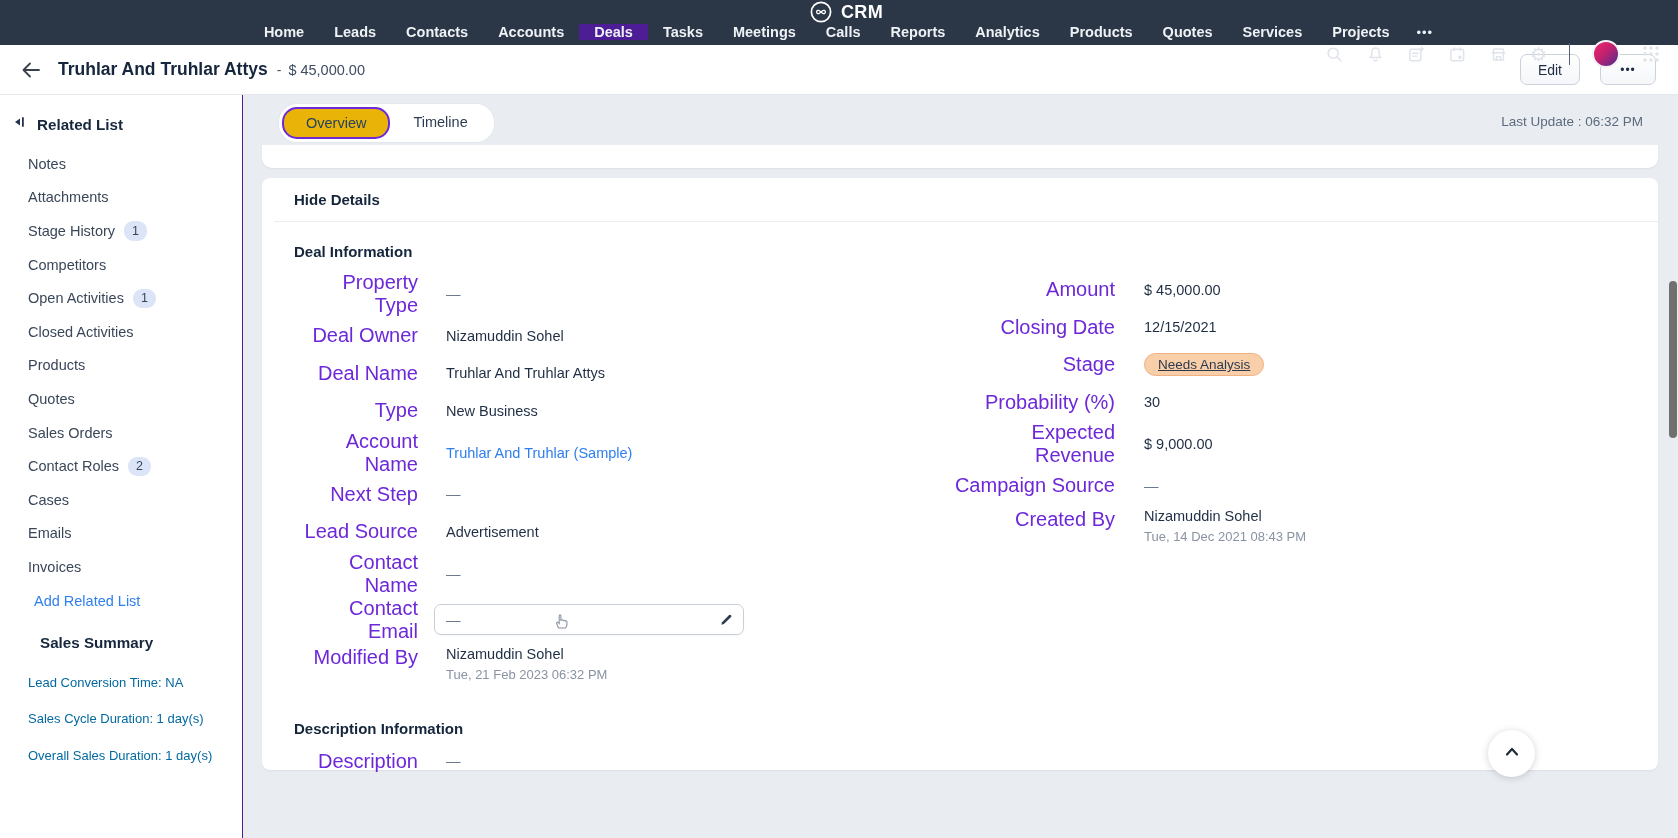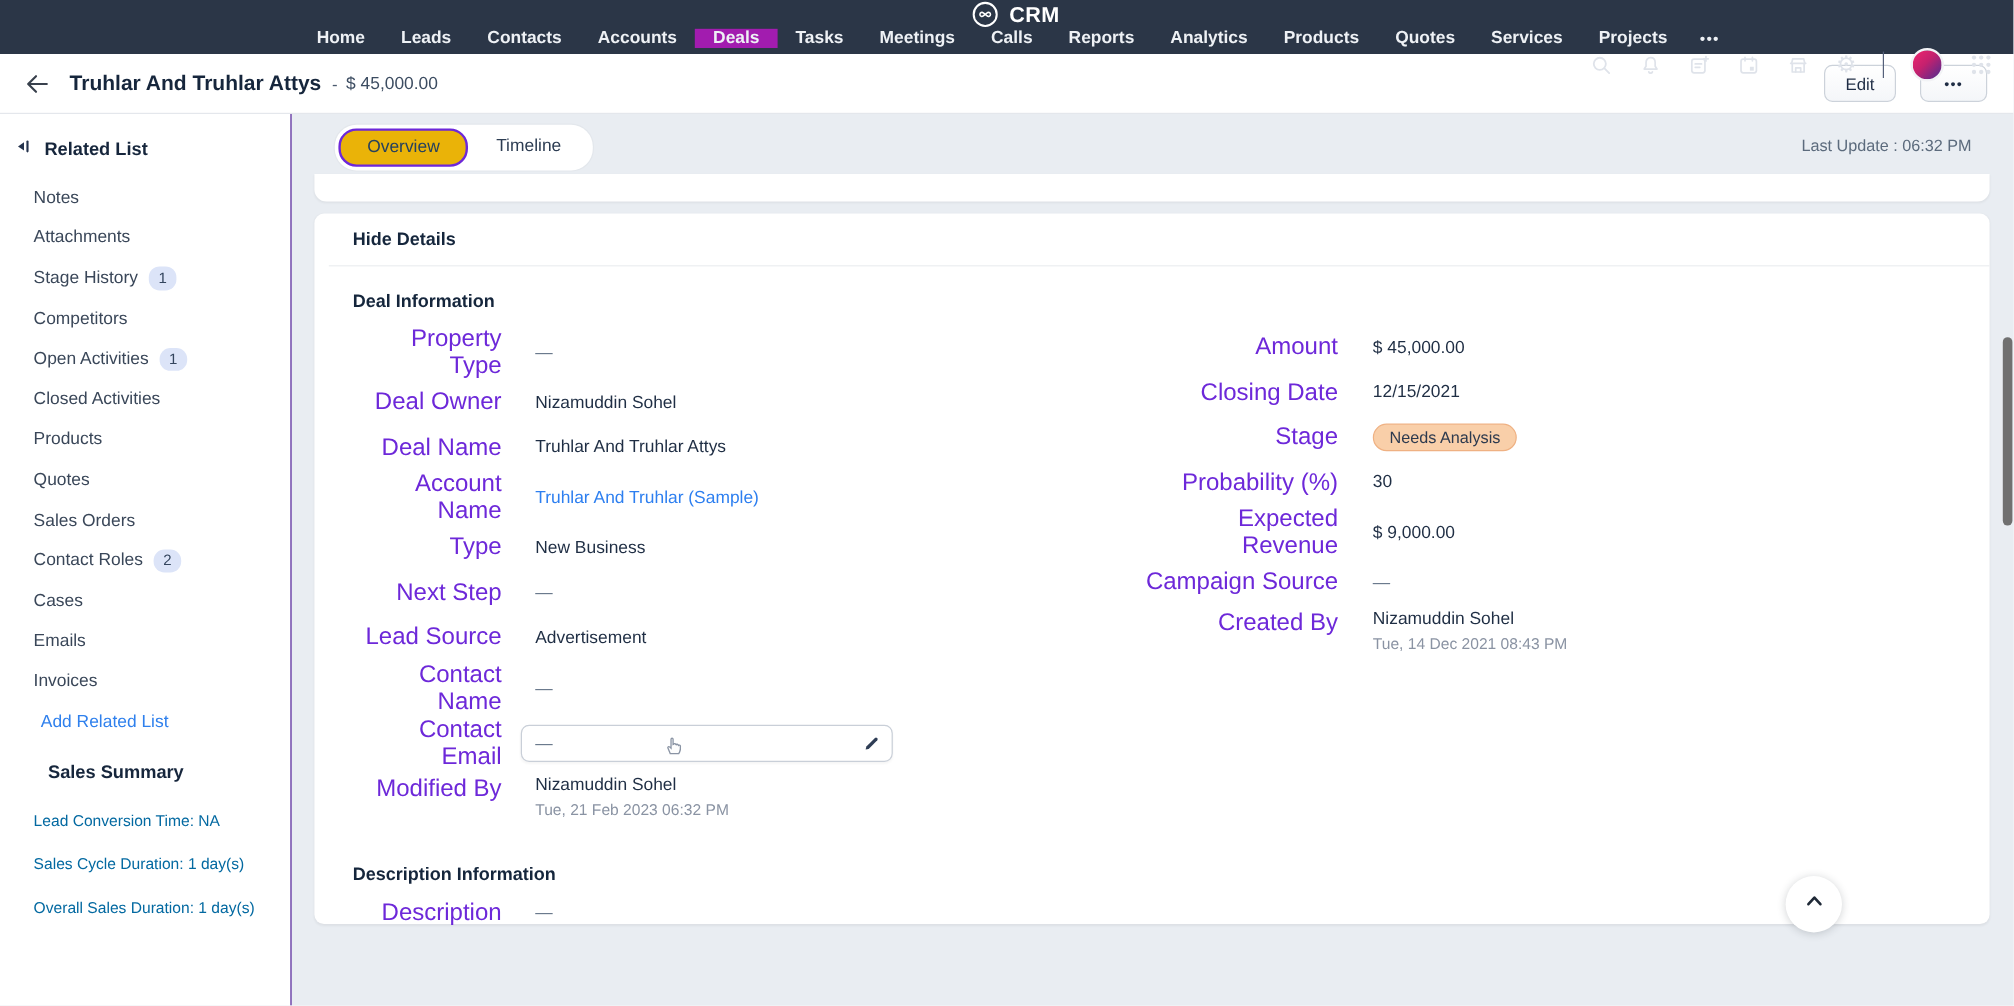--- a/index.html
+++ b/index.html
@@ -5,21 +5,21 @@
   * { box-sizing: border-box; margin: 0; padding: 0; }
   html,body { width:1678px; height:838px; overflow:hidden; }
   body { font-family:"Liberation Sans", sans-serif; background:#e9edf2; position:relative; color:#1f2e44; }
 
   
   .navbar { position:absolute; top:0; left:0; right:0; height:45px; background:#2b3647; display:flex; align-items:center; z-index:30;flex-direction:column; }
   .brand { display:flex; align-items:center; gap:8px; margin-left:14px; color:#fff; }
   .brand-name { font-size:18px; font-weight:bold; letter-spacing:.3px; }
   .nav-items { display:flex; height:100%; margin-left:16px; }
   .nav-item { display:flex; align-items:center; padding:0 15px; font-size:14.5px; font-weight:600; color:#eef1f5; cursor:pointer; white-space:nowrap; }
-  .nav-item.active { background:#a21caf; }
+  .nav-item.active { background:#4c1d95; }
   .nav-overflow { display:flex; align-items:center; padding:0 12px; color:#eef1f5; font-size:13px; letter-spacing:1px; cursor:pointer; }
   .nav-right { margin-left:auto; display:flex; align-items:center; gap:22px; margin-right:18px; }
   .nav-icon { display:flex; align-items:center; justify-content:center; cursor:pointer; }
   .gear-glyph { font-size:19px; color:#dfe3ea; line-height:1; }
   .nav-divider { width:1px; height:22px; background:#55607a; }
   .avatar { width:28px; height:28px; border-radius:50%; background:linear-gradient(135deg,#f0256e 0%,#c4216e 45%,#4b2c92 100%); border:2px solid #f2f3f6; cursor:pointer; }
 
   
   .rec-header { position:absolute; top:45px; left:0; right:0; height:50px; background:#fff; border-bottom:1px solid #e4e7ec; display:flex; align-items:center; z-index:20; }
   .back-btn { margin-left:20px; display:flex; align-items:center; cursor:pointer; }
@@ -60,21 +60,21 @@
   .col-right { flex:1; }
   .frow { display:flex; align-items:center; min-height:37.5px; }
   .frow.tall { align-items:flex-start; min-height:56px; padding-top:3px; }
   .flabel { width:124px; text-align:right; font-size:20px; color:#6d28d9; flex:none; }
   .col-right .flabel { width:161px; }
   .fvalue { margin-left:28px; font-size:14.5px; color:#1f2e44; }
   .col-right .fvalue { margin-left:29px; }
   .fvalue.muted { color:#6b7a8d; }
   .fvalue.link { color:#2d7ff0; cursor:pointer; text-decoration:none; }
   .fsub { font-size:13px; color:#8a93a3; margin-top:5px; }
-  .stage-badge { display:inline-block; background:#f9cfa9; border:1px solid #efb183; color:#2d3a4e; font-size:13.5px; padding:3px 13px; border-radius:13px; }
+  .stage-badge { display:inline-block; background:#f9cfa9; border:1px solid #efb183; color:#2d3a4e; font-size:13.5px; padding:3px 13px; border-radius:13px;text-decoration:underline; }
 
   .email-box { margin-left:16px; width:310px; height:31px; border:1px solid #c9cfd8; border-radius:7px; background:#fff; display:flex; align-items:center; padding:0 11px; position:relative; box-shadow:0 1px 2px rgba(0,0,0,.04); cursor:pointer; }
   .email-box .fvalue { margin-left:0; }
   .hand-cursor { position:absolute; left:118px; top:6px; }
   .pencil { position:absolute; right:9px; top:7px; }
 
   .scroll-top { position:absolute; left:1245px; top:635px; width:47px; height:47px; border-radius:50%; background:#fff; box-shadow:0 1px 7px rgba(40,48,60,.22); display:flex; align-items:center; justify-content:center; cursor:pointer; }
   .scrollbar-thumb { position:absolute; left:1669px; top:281px; width:8px; height:157px; background:#707070; border-radius:4px; z-index:40; cursor:pointer; }
 </style>
 </head>
@@ -267,26 +267,26 @@
           </div>
           <div class="frow">
             <div class="flabel">Deal Owner</div>
             <div class="fvalue">Nizamuddin Sohel</div>
           </div>
           <div class="frow">
             <div class="flabel">Deal Name</div>
             <div class="fvalue">Truhlar And Truhlar Attys</div>
           </div>
           <div class="frow">
+            <div class="flabel">Type</div>
+            <div class="fvalue">New Business</div>
+          </div>
+          <div class="frow">
             <div class="flabel">Account Name</div>
             <a class="fvalue link">Truhlar And Truhlar (Sample)</a>
-          </div>
-          <div class="frow">
-            <div class="flabel">Type</div>
-            <div class="fvalue">New Business</div>
           </div>
           <div class="frow">
             <div class="flabel">Next Step</div>
             <div class="fvalue muted">—</div>
           </div>
           <div class="frow">
             <div class="flabel">Lead Source</div>
             <div class="fvalue">Advertisement</div>
           </div>
           <div class="frow">

